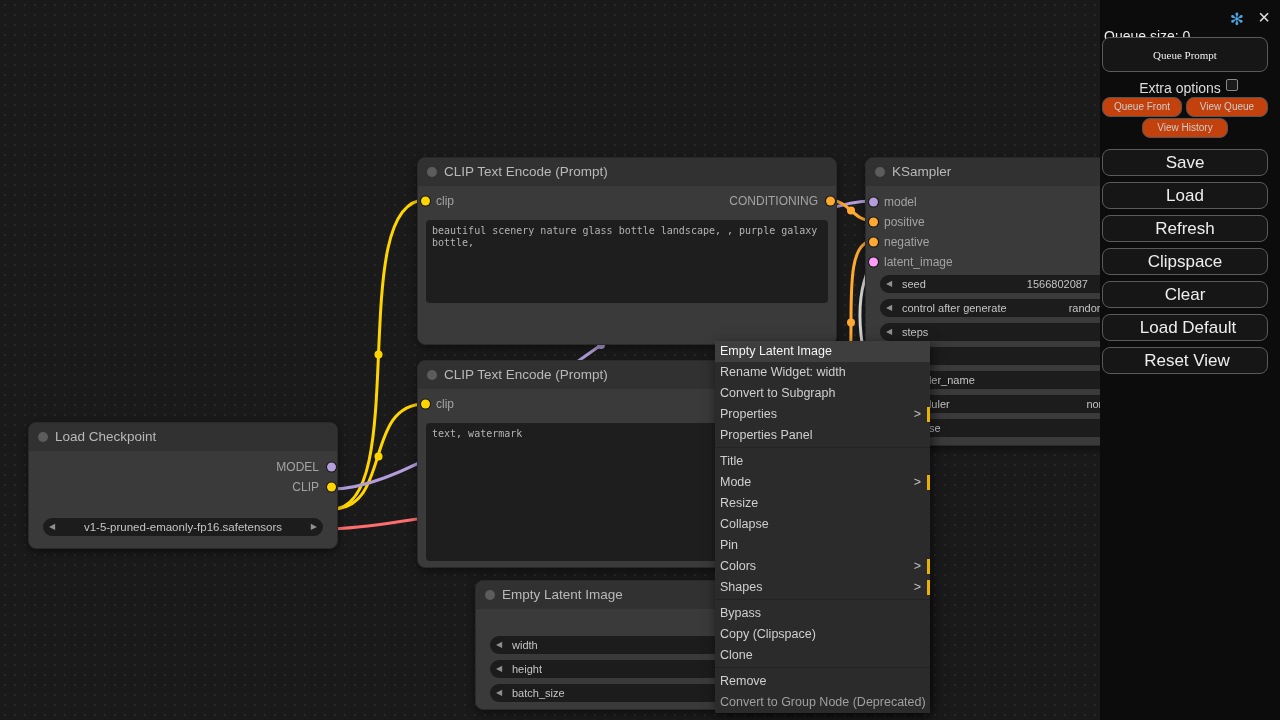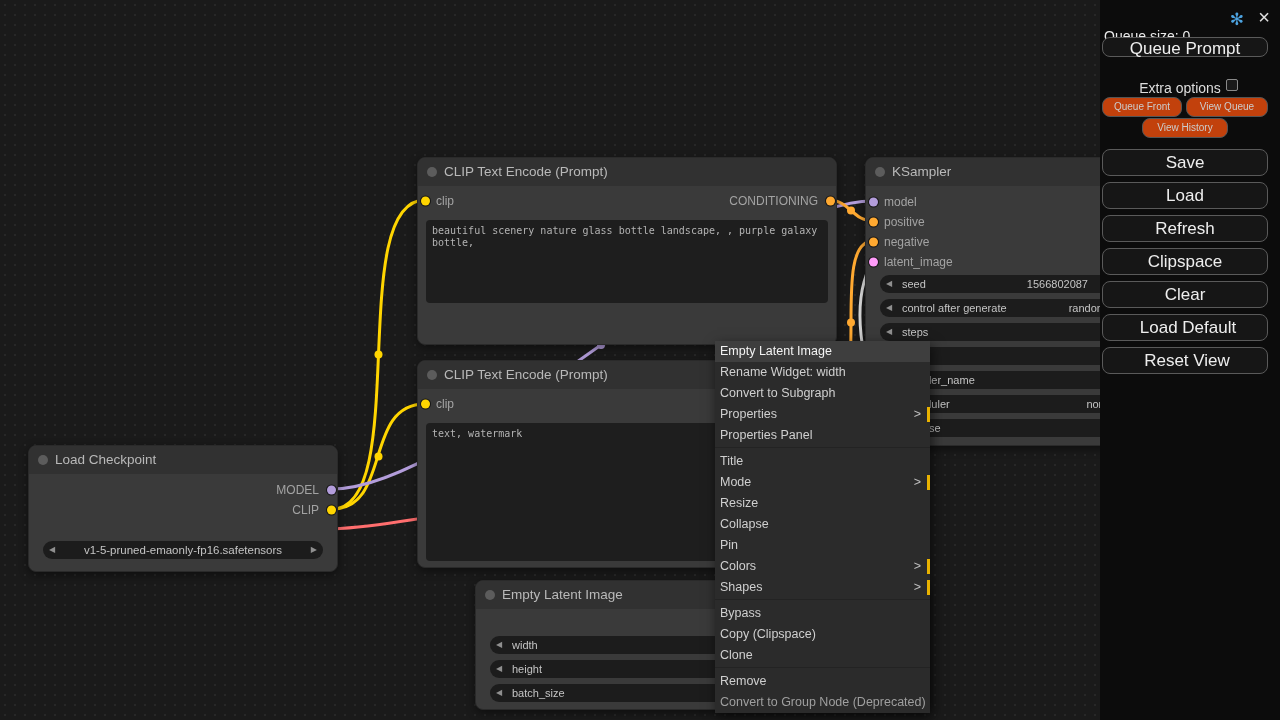--- a/index.html
+++ b/index.html
@@ -44,21 +44,21 @@
   .marrow{position:absolute;right:9px;top:0;color:#c0c0c0;}
   .mbar{position:absolute;right:0;top:3px;width:3px;height:15px;background:#e9b200;}
   .msep{height:3px;border-top:1px solid #232323;margin-top:1px;}
   
   .sidebar{position:absolute;left:1100px;top:0;width:180px;height:720px;background:#0c0c0c;z-index:10;}
   .qsize{position:absolute;left:4px;top:11px;color:#eaeaea;font-size:14px;margin-top:17px;}
   .gear{position:absolute;right:36px;top:9px;color:#4da3e0;font-size:17px;cursor:pointer;}
   .closex{position:absolute;right:10px;top:6px;color:#e0e0e0;font-size:20px;cursor:pointer;}
   .btn{position:absolute;left:2px;width:166px;background:#161616;border:1px solid #5a5a5a;border-radius:8px;
     color:#eeeeee;text-align:center;font-family:"Liberation Sans",sans-serif;cursor:pointer;box-sizing:border-box;}
-  .btn.qp{top:37px;height:20px;font-size:17px;}
+  .btn.qp{top:37px;height:35px;font-size:11px;font-family:Liberation Serif, serif;}
   .btn.big{height:27px;font-size:17px;}
   .extra{position:absolute;top:76px;left:0;width:180px;text-align:center;color:#dddddd;font-size:14px;}
   .cb{appearance:none;-webkit-appearance:none;width:12px;height:12px;border:1px solid #8a8a8a;
     background:#1a1a1a;border-radius:2px;vertical-align:-1px;margin-left:5px;}
   .sbtn{position:absolute;height:20px;background:#c2410c;border:1px solid #555;border-radius:8px;
     color:#cccccc;font-size:10px;line-height:14px;text-align:center;font-family:"Liberation Sans",sans-serif;
     cursor:pointer;box-sizing:border-box;}
 </style>
 </head>
 <body>
@@ -166,21 +166,21 @@
       <span class="wa r">▶</span>
     </div>
     <div class="widget" style="top:261px;">
       <span class="wa">◀</span>
       <span class="wl">denoise</span>
       <span class="wv"></span>
       <span class="wa r">▶</span>
     </div>
   </div>
 
-  <div class="node" style="left:28px;top:445px;width:310px;height:127px;">
+  <div class="node" style="left:28px;top:422px;width:310px;height:127px;">
     <div class="ntitle">
       <span class="tdot"></span>
       <span class="ttext">Load Checkpoint</span>
     </div>
     <div class="row" style="top:35px;">
       <span class="slabel-r">MODEL</span>
       <span class="dot out c-model"></span>
     </div>
     <div class="row" style="top:55px;">
       <span class="slabel-r">CLIP</span>

